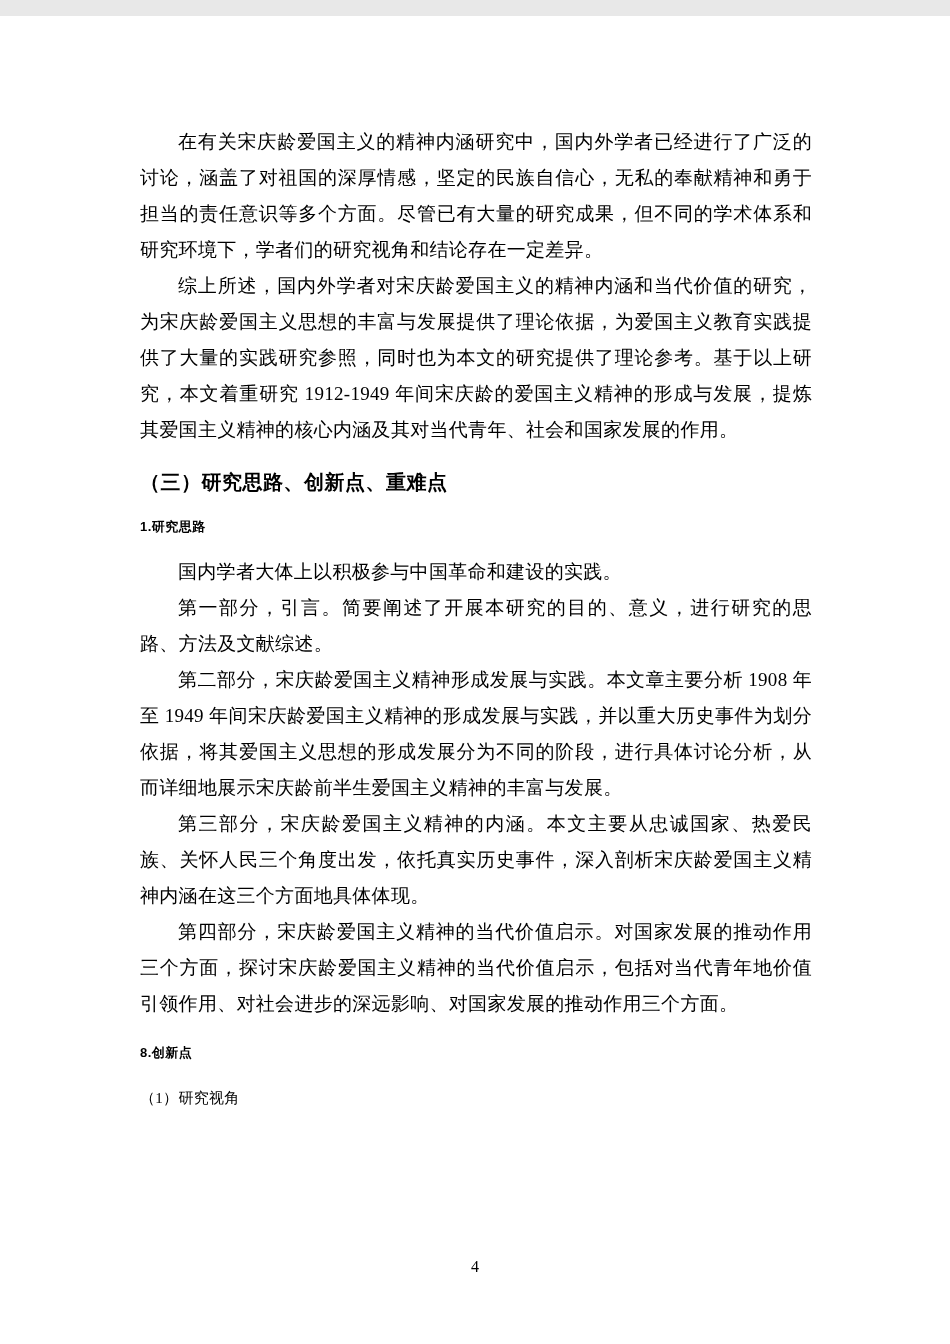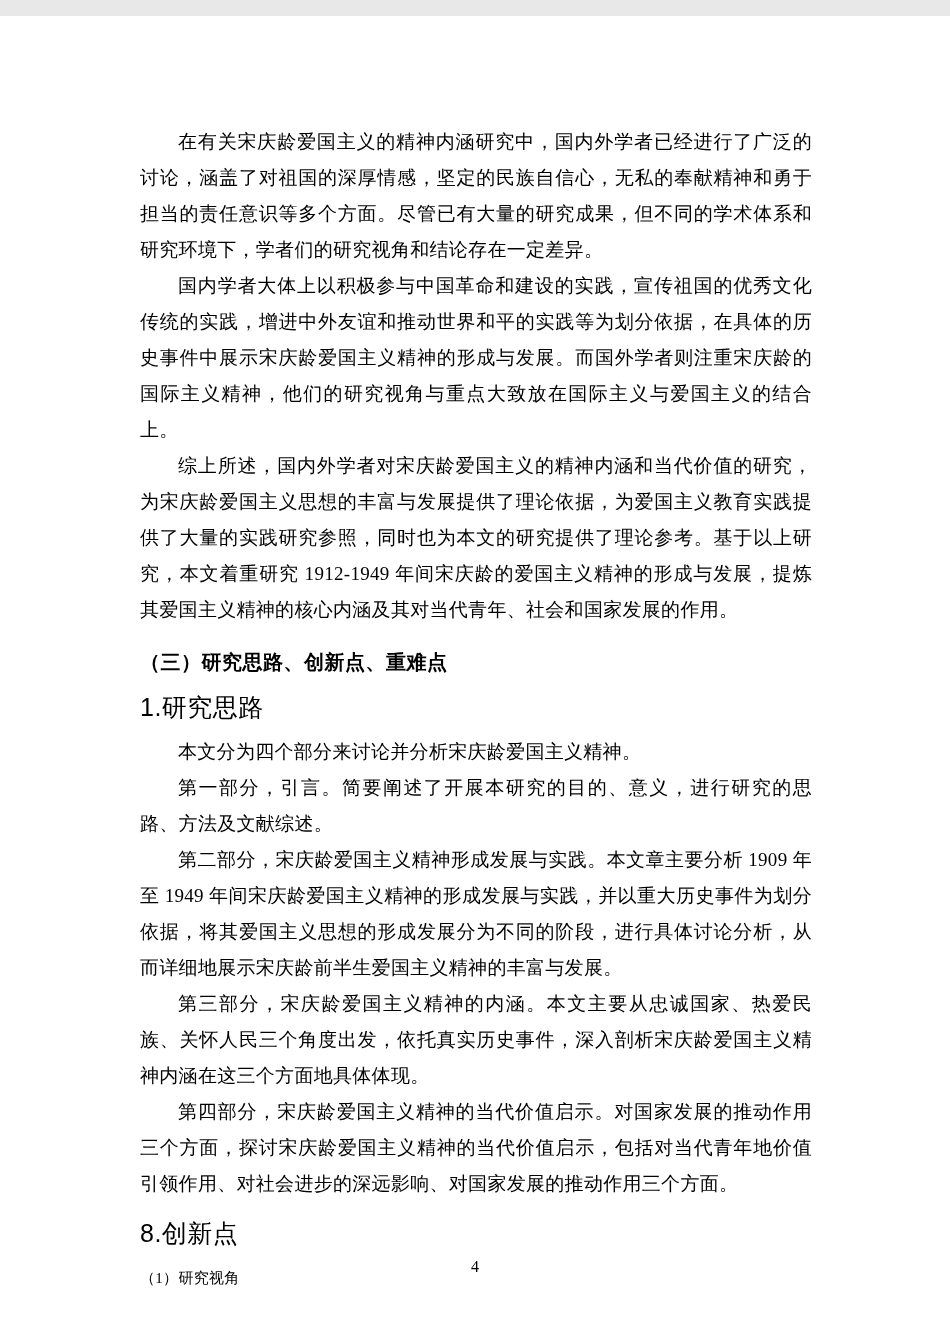--- a/index.html
+++ b/index.html
@@ -32,23 +32,23 @@
   .h-section {
     margin: 20px 0 18px 0;
     font-size: 20px;
     line-height: 28px;
     font-weight: bold;
     font-family: "Liberation Sans", "DejaVu Sans", sans-serif;
     letter-spacing: 0.5px;
   }
   .h-sub {
     margin: 18px 0 14px 0;
-    font-size: 25px;
+    font-size: 13px;
     line-height: 26px;
-    font-weight: normal;
+    font-weight: bold;
     font-family: "Liberation Sans", "DejaVu Sans", sans-serif;
     letter-spacing: 0.5px;
   }
   .para-noindent {
     margin: 4px 0 0 0;
     font-size: 15px;
     line-height: 36px;
     text-indent: 0;
     letter-spacing: 0.3px;
   }
@@ -63,33 +63,32 @@
     font-family: "Liberation Serif", "DejaVu Serif", serif;
   }
 </style>
 </head>
 <body>
 
 <div class="page">
 
   <p class="para">在有关宋庆龄爱国主义的精神内涵研究中，国内外学者已经进行了广泛的讨论，涵盖了对祖国的深厚情感，坚定的民族自信心，无私的奉献精神和勇于担当的责任意识等多个方面。尽管已有大量的研究成果，但不同的学术体系和研究环境下，学者们的研究视角和结论存在一定差异。</p>
 
-  <p class="para">国内学者大体上以积极参与中国革命和建设的实践，宣传祖国的优秀文化传统的实践，增进中外友谊和推动世界和平的实践等为划分依据，在具体的历史事件中展示宋庆龄爱国主义精神的形成与发展。而国外学者则注重宋庆龄的国际主义精神，他们的研究视角与重点大致放在国际主义与爱国主义的结合上。</p>
 
   <p class="para">综上所述，国内外学者对宋庆龄爱国主义的精神内涵和当代价值的研究，为宋庆龄爱国主义思想的丰富与发展提供了理论依据，为爱国主义教育实践提供了大量的实践研究参照，同时也为本文的研究提供了理论参考。基于以上研究，本文着重研究 1912-1949 年间宋庆龄的爱国主义精神的形成与发展，提炼其爱国主义精神的核心内涵及其对当代青年、社会和国家发展的作用。</p>
 
   <h2 class="h-section">（三）研究思路、创新点、重难点</h2>
 
   <h3 class="h-sub">1.研究思路</h3>
 
-  <p class="para">本文分为四个部分来讨论并分析宋庆龄爱国主义精神。</p>
+  <p class="para">国内学者大体上以积极参与中国革命和建设的实践。</p>
 
   <p class="para">第一部分，引言。简要阐述了开展本研究的目的、意义，进行研究的思路、方法及文献综述。</p>
 
-  <p class="para">第二部分，宋庆龄爱国主义精神形成发展与实践。本文章主要分析 1909 年至 1949 年间宋庆龄爱国主义精神的形成发展与实践，并以重大历史事件为划分依据，将其爱国主义思想的形成发展分为不同的阶段，进行具体讨论分析，从而详细地展示宋庆龄前半生爱国主义精神的丰富与发展。</p>
+  <p class="para">第二部分，宋庆龄爱国主义精神形成发展与实践。本文章主要分析 1908 年至 1949 年间宋庆龄爱国主义精神的形成发展与实践，并以重大历史事件为划分依据，将其爱国主义思想的形成发展分为不同的阶段，进行具体讨论分析，从而详细地展示宋庆龄前半生爱国主义精神的丰富与发展。</p>
 
   <p class="para">第三部分，宋庆龄爱国主义精神的内涵。本文主要从忠诚国家、热爱民族、关怀人民三个角度出发，依托真实历史事件，深入剖析宋庆龄爱国主义精神内涵在这三个方面地具体体现。</p>
 
   <p class="para">第四部分，宋庆龄爱国主义精神的当代价值启示。对国家发展的推动作用三个方面，探讨宋庆龄爱国主义精神的当代价值启示，包括对当代青年地价值引领作用、对社会进步的深远影响、对国家发展的推动作用三个方面。</p>
 
   <h3 class="h-sub">8.创新点</h3>
 
   <p class="para-noindent">（1）研究视角</p>
 
   <div class="page-footer">4</div>

